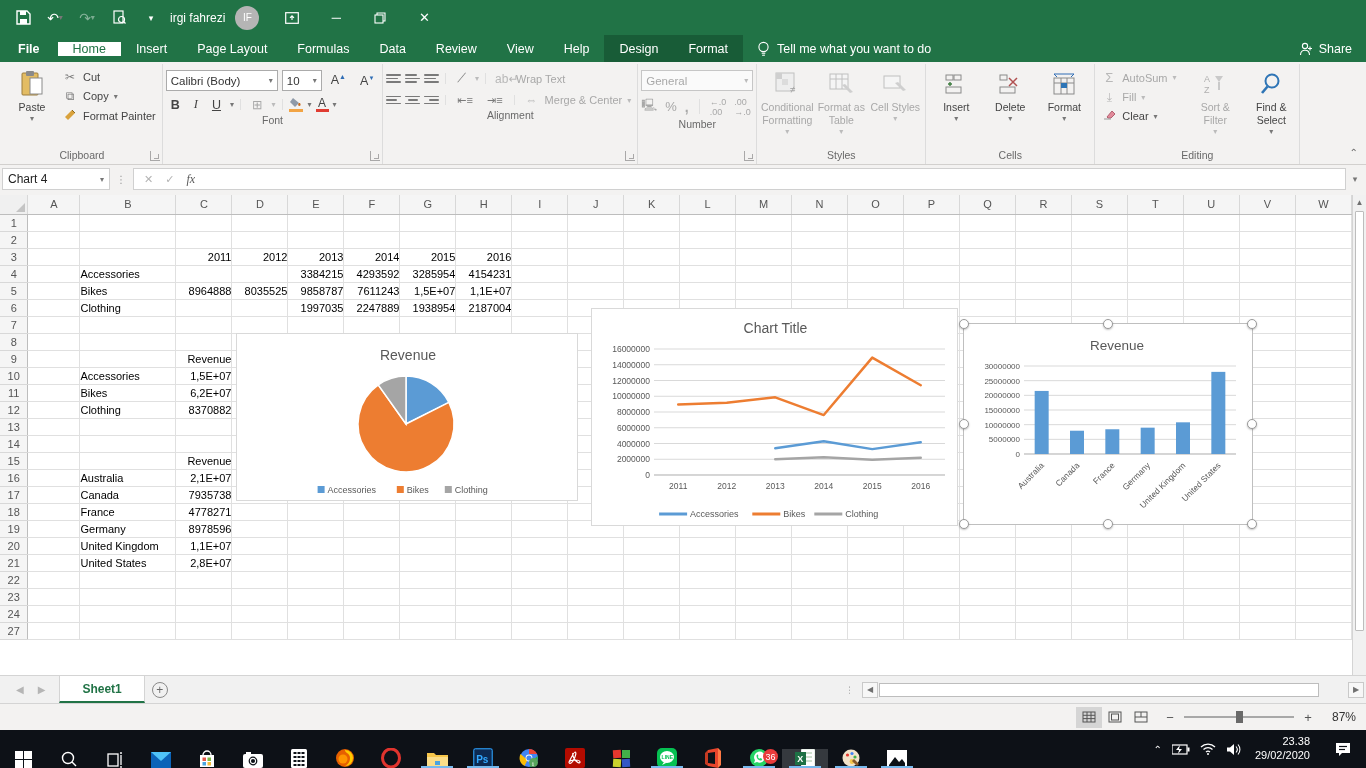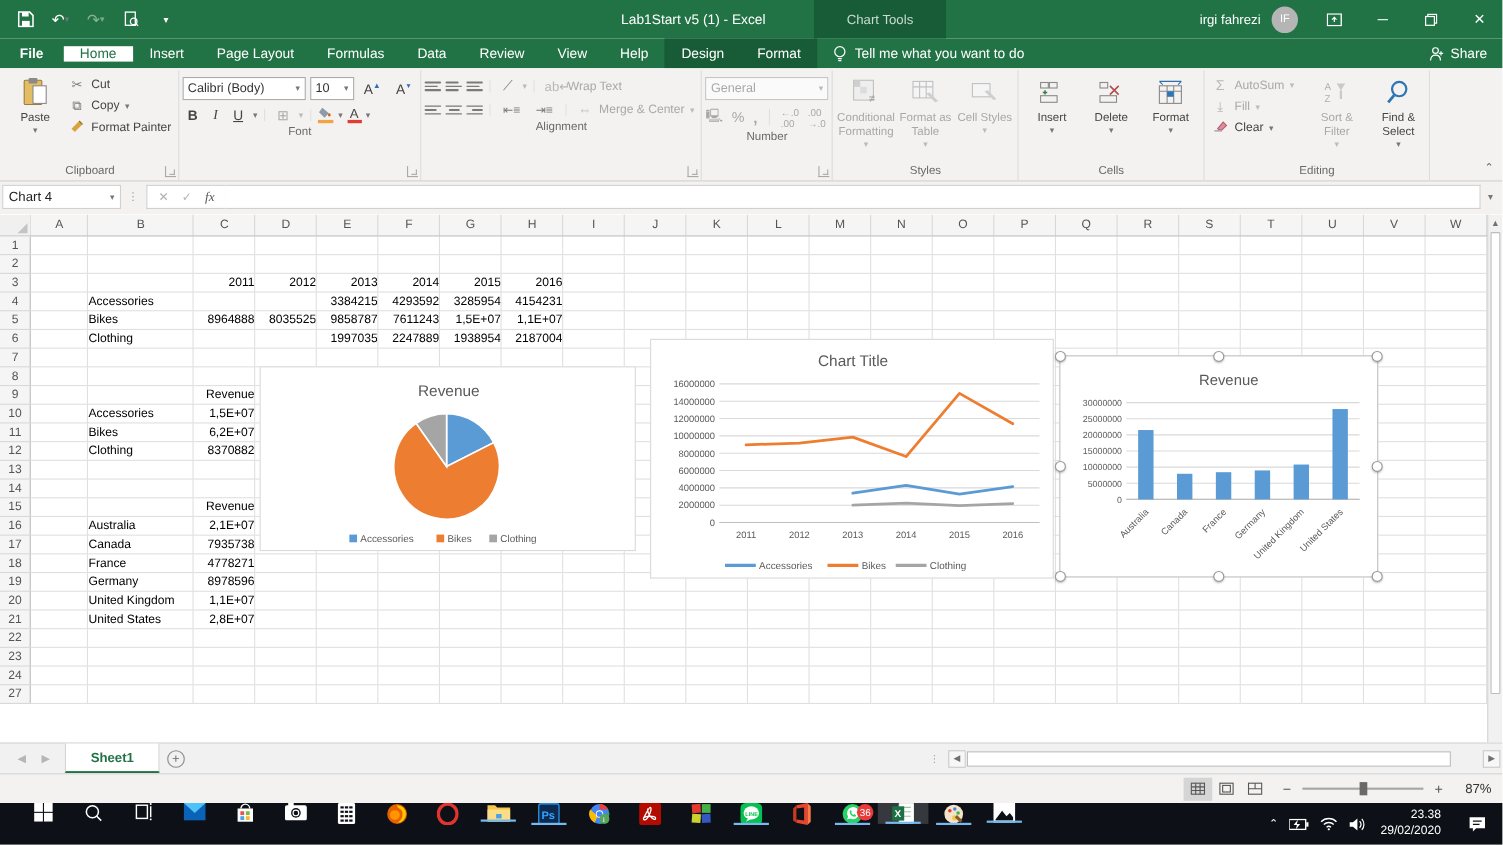--- a/index.html
+++ b/index.html
@@ -111,21 +111,21 @@
   .viewbtn { width:26px; height:21px; display:flex; align-items:center; justify-content:center; cursor:pointer; }
   .viewbtn.sel { background:#d5d5d5; }
   .zoomctl { display:flex; align-items:center; gap:8px; color:#444; }
   .zoom-minus,.zoom-plus { font-size:13px; color:#555; width:12px; text-align:center; cursor:pointer; }
   .zoom-track { width:110px; height:2px; background:#a8a8a8; position:relative; }
   .zoom-thumb { position:absolute; left:52px; top:-5px; width:7px; height:12px; background:#696969; cursor:pointer; }
   .zoom-val { font-size:12px; color:#333; width:34px; text-align:right; cursor:pointer; }
 
   
   .taskbar { height:38px; background:#0d1117; display:flex; align-items:stretch; color:#fff; flex:0 0 auto; }
-  .tb-icons { display:flex; align-items:flex-start;margin-left:16px; }
+  .tb-icons { display:flex; align-items:flex-end; }
   .tslot { width:46px; display:flex; align-items:center; justify-content:center; position:relative; cursor:pointer; }
   .tslot.open:after { content:""; position:absolute; bottom:0; left:7px; right:7px; height:2px; background:#76b9ed; }
   .tslot.activeapp { background:rgba(255,255,255,.17); }
   .badge { position:absolute; right:4px; bottom:4px; background:#e93b3b; color:#fff; border-radius:50%; min-width:15px; height:15px; font-size:9px; display:flex; align-items:center; justify-content:center; padding:0 2px; }
   .tray { margin-left:auto; display:flex; align-items:center; gap:10px; padding-right:4px; }
   .tray-ic { color:#fff; font-size:12px; display:flex; align-items:center; }
   .clock { text-align:right; font-size:11px; line-height:1.25; padding:0 4px; }
   .actioncenter { width:38px; height:38px; display:flex; align-items:center; justify-content:center; border-left:0; }
   .ico-img { display:block; }
 </style>
@@ -146,24 +146,20 @@
       <span class="qbtn" style="color:#fff;font-size:14px;">↶<span class="caret">▾</span></span>
       <span class="qbtn" style="color:rgba(255,255,255,.45);font-size:14px;">↷<span class="caret" style="color:rgba(255,255,255,.4)">▾</span></span>
       <span class="qbtn">
         <svg width="15" height="15" viewBox="0 0 15 15">
             <rect x="2" y="1" width="9" height="12" fill="none" stroke="#fff" stroke-width="1.2"></rect>
             <circle cx="9.5" cy="9.5" r="3" fill="none" stroke="#fff" stroke-width="1.2"></circle>
             <line x1="11.5" y1="11.5" x2="13.5" y2="13.5" stroke="#fff" stroke-width="1.2"></line>
           </svg>
       </span>
       <span class="qbtn" style="color:#fff;font-size:9px;">▾</span>
-    </div>
-    <div class="title-wrap">
-      <div class="title-text">Lab1Start v5 (1)  -  Excel</div>
-      <div class="charttools-seg">Chart Tools</div>
     </div>
     <div class="tb-right">
       <span class="username">irgi fahrezi</span>
       <span class="avatar">IF</span>
       <span class="winbtn">
         <svg width="14" height="12" viewBox="0 0 14 12">
             <rect x="0.7" y="0.7" width="12.6" height="10.6" fill="none" stroke="#fff" stroke-width="1.2"></rect>
             <path d="M7 8 L7 4 M5 5.8 L7 3.8 L9 5.8" stroke="#fff" stroke-width="1.1" fill="none"></path>
           </svg>
       </span>

